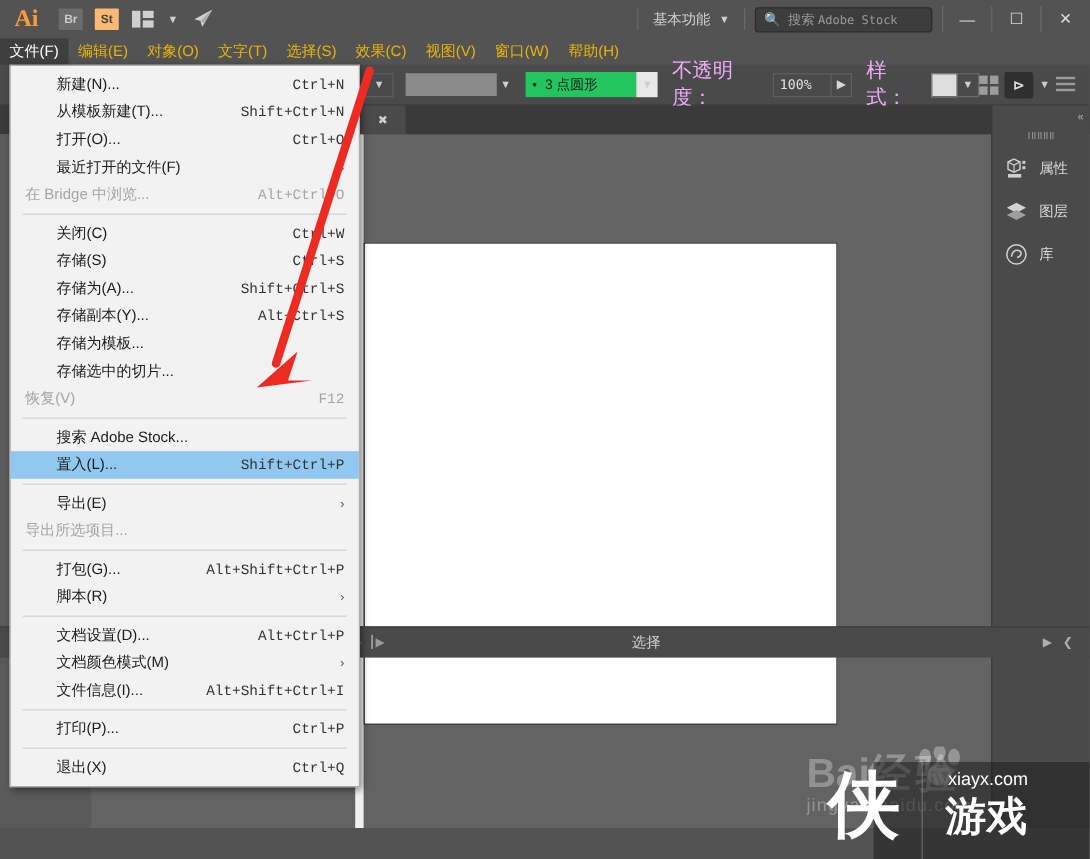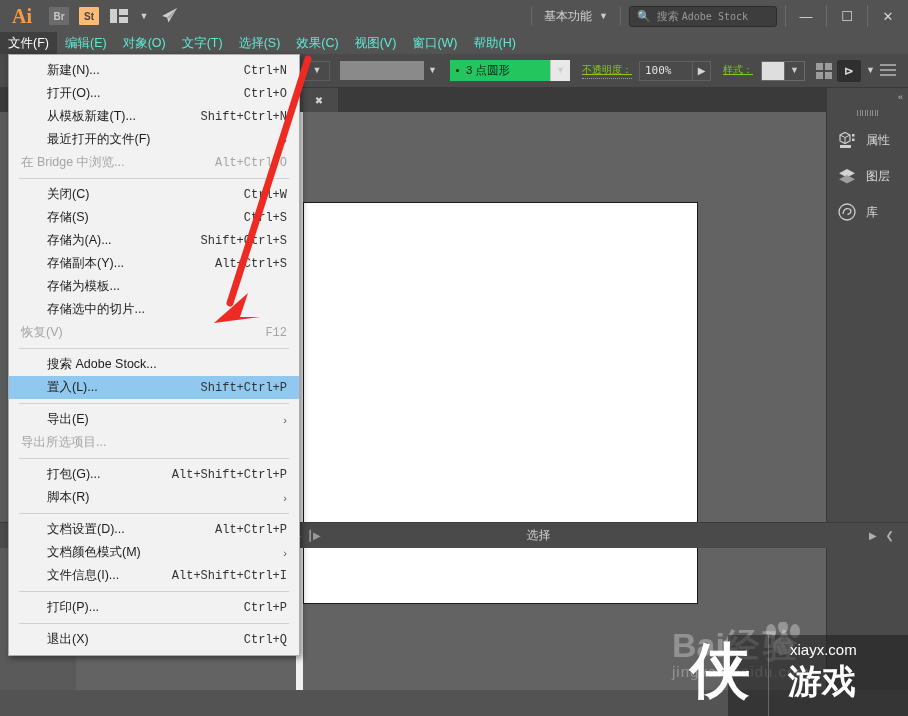--- a/index.html
+++ b/index.html
@@ -77,21 +77,21 @@
   .wc-sep { width: 1px; height: 22px; background: #6a6a6a; }
 
   
   .menubar {
     position: absolute; left: 0; top: 32px; width: 908px; height: 22px;
     background: #535353;
     display: flex; align-items: center;
     font-size: 12.5px;
   }
   .menu-item {
-    padding: 2px 8px; color: #5eead4; height: 22px;
+    padding: 2px 8px; color: #eab308; height: 22px;
     display: flex; align-items: center; white-space: nowrap;
   }
   .menu-item.active { background: #3f3f3f; color: #ffffff; }
 
   
   .controlbar {
     position: absolute; left: 0; top: 54px; width: 908px; height: 34px;
     background: #4a4a4a;
     display: flex; align-items: center;
     border-bottom: 1px solid #3a3a3a;
@@ -112,22 +112,22 @@
     display: flex; align-items: center; gap: 7px; padding: 0 6px;
     margin-left: 9px; color: #1d1d1d; font-size: 11.5px;
   }
   .cb-brush .dot { width: 3px; height: 3px; background: #1d1d1d; border-radius: 50%; }
   .cb-brush-arrow {
     width: 20px; height: 21px; background: #e8e8e8;
     display: flex; align-items: center; justify-content: center;
     color: #333; border-left: 1px solid #c4c4c4;
   }
   .cb-label {
-    color: #84cc16; font-size: 10px; margin-left: 12px;
-    border-bottom: 1px dotted #9a9a9a; padding-bottom: 1px; text-decoration: underline;
+    color: #f0abfc; font-size: 17px; margin-left: 12px;
+    border-bottom: 1px dotted #9a9a9a; padding-bottom: 1px;
   }
   .cb-opacity {
     width: 54px; height: 20px; background: #4a4a4a; border: 1px solid #606060;
     color: #e4e4e4; font-size: 11px; display: flex; align-items: center;
     padding-left: 5px; margin-left: 7px;
     font-family: "DejaVu Sans Mono", monospace;
   }
   .cb-opacity-arrow {
     width: 18px; height: 20px; border: 1px solid #606060; border-left: none;
     display: flex; align-items: center; justify-content: center;
@@ -484,26 +484,26 @@
       <span class="lbl">库</span>
     </div>
   </div>
 
   <div class="filemenu" id="filemenu">
       <div class="fm-item">
         <span>新建(N)...</span>
         <span class="accel">Ctrl+N</span>
       </div>
       <div class="fm-item">
+        <span>从模板新建(T)...</span>
+        <span class="accel">Shift+Ctrl+N</span>
+      </div>
+      <div class="fm-item">
         <span>打开(O)...</span>
         <span class="accel">Ctrl+O</span>
-      </div>
-      <div class="fm-item">
-        <span>从模板新建(T)...</span>
-        <span class="accel">Shift+Ctrl+N</span>
       </div>
       <div class="fm-item">
         <span>最近打开的文件(F)</span>
         <span class="submark">›</span>
       </div>
       <div class="fm-item disabled">
         <span>在 Bridge 中浏览...</span>
         <span class="accel">Alt+Ctrl+O</span>
       </div>
       <div class="fm-sep"></div>

